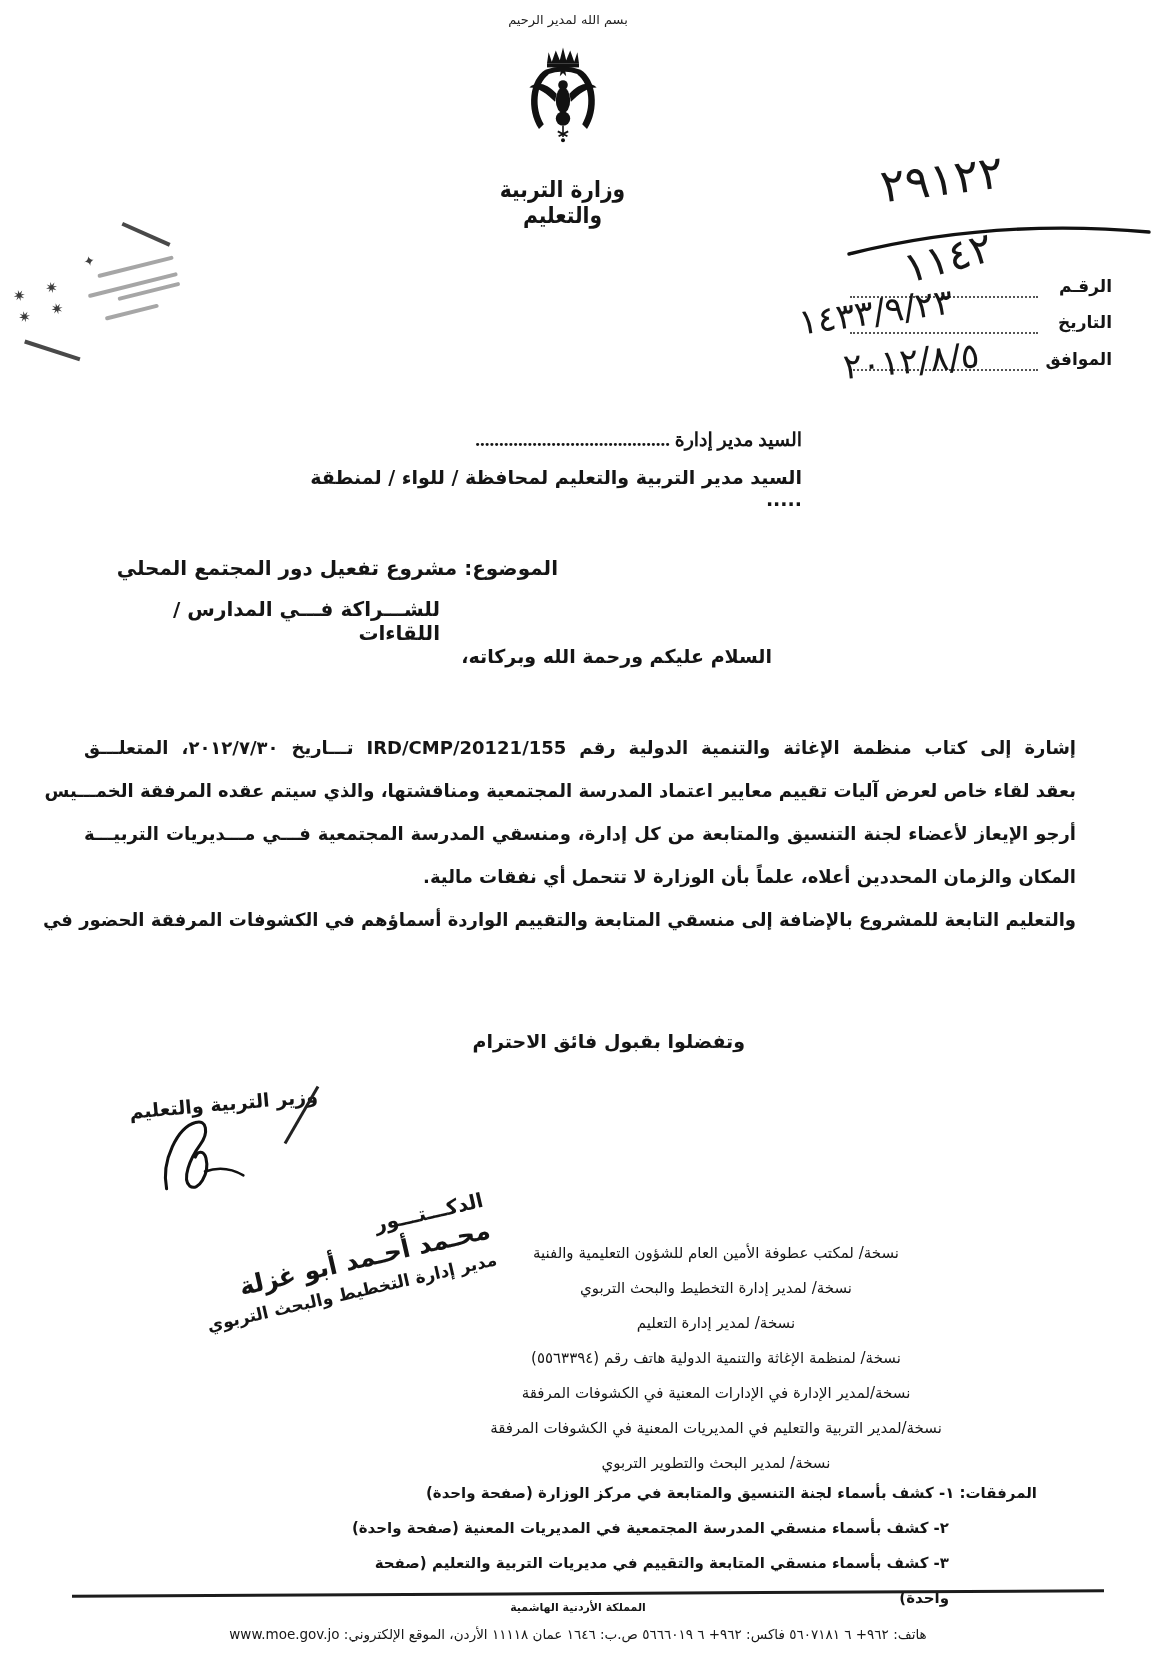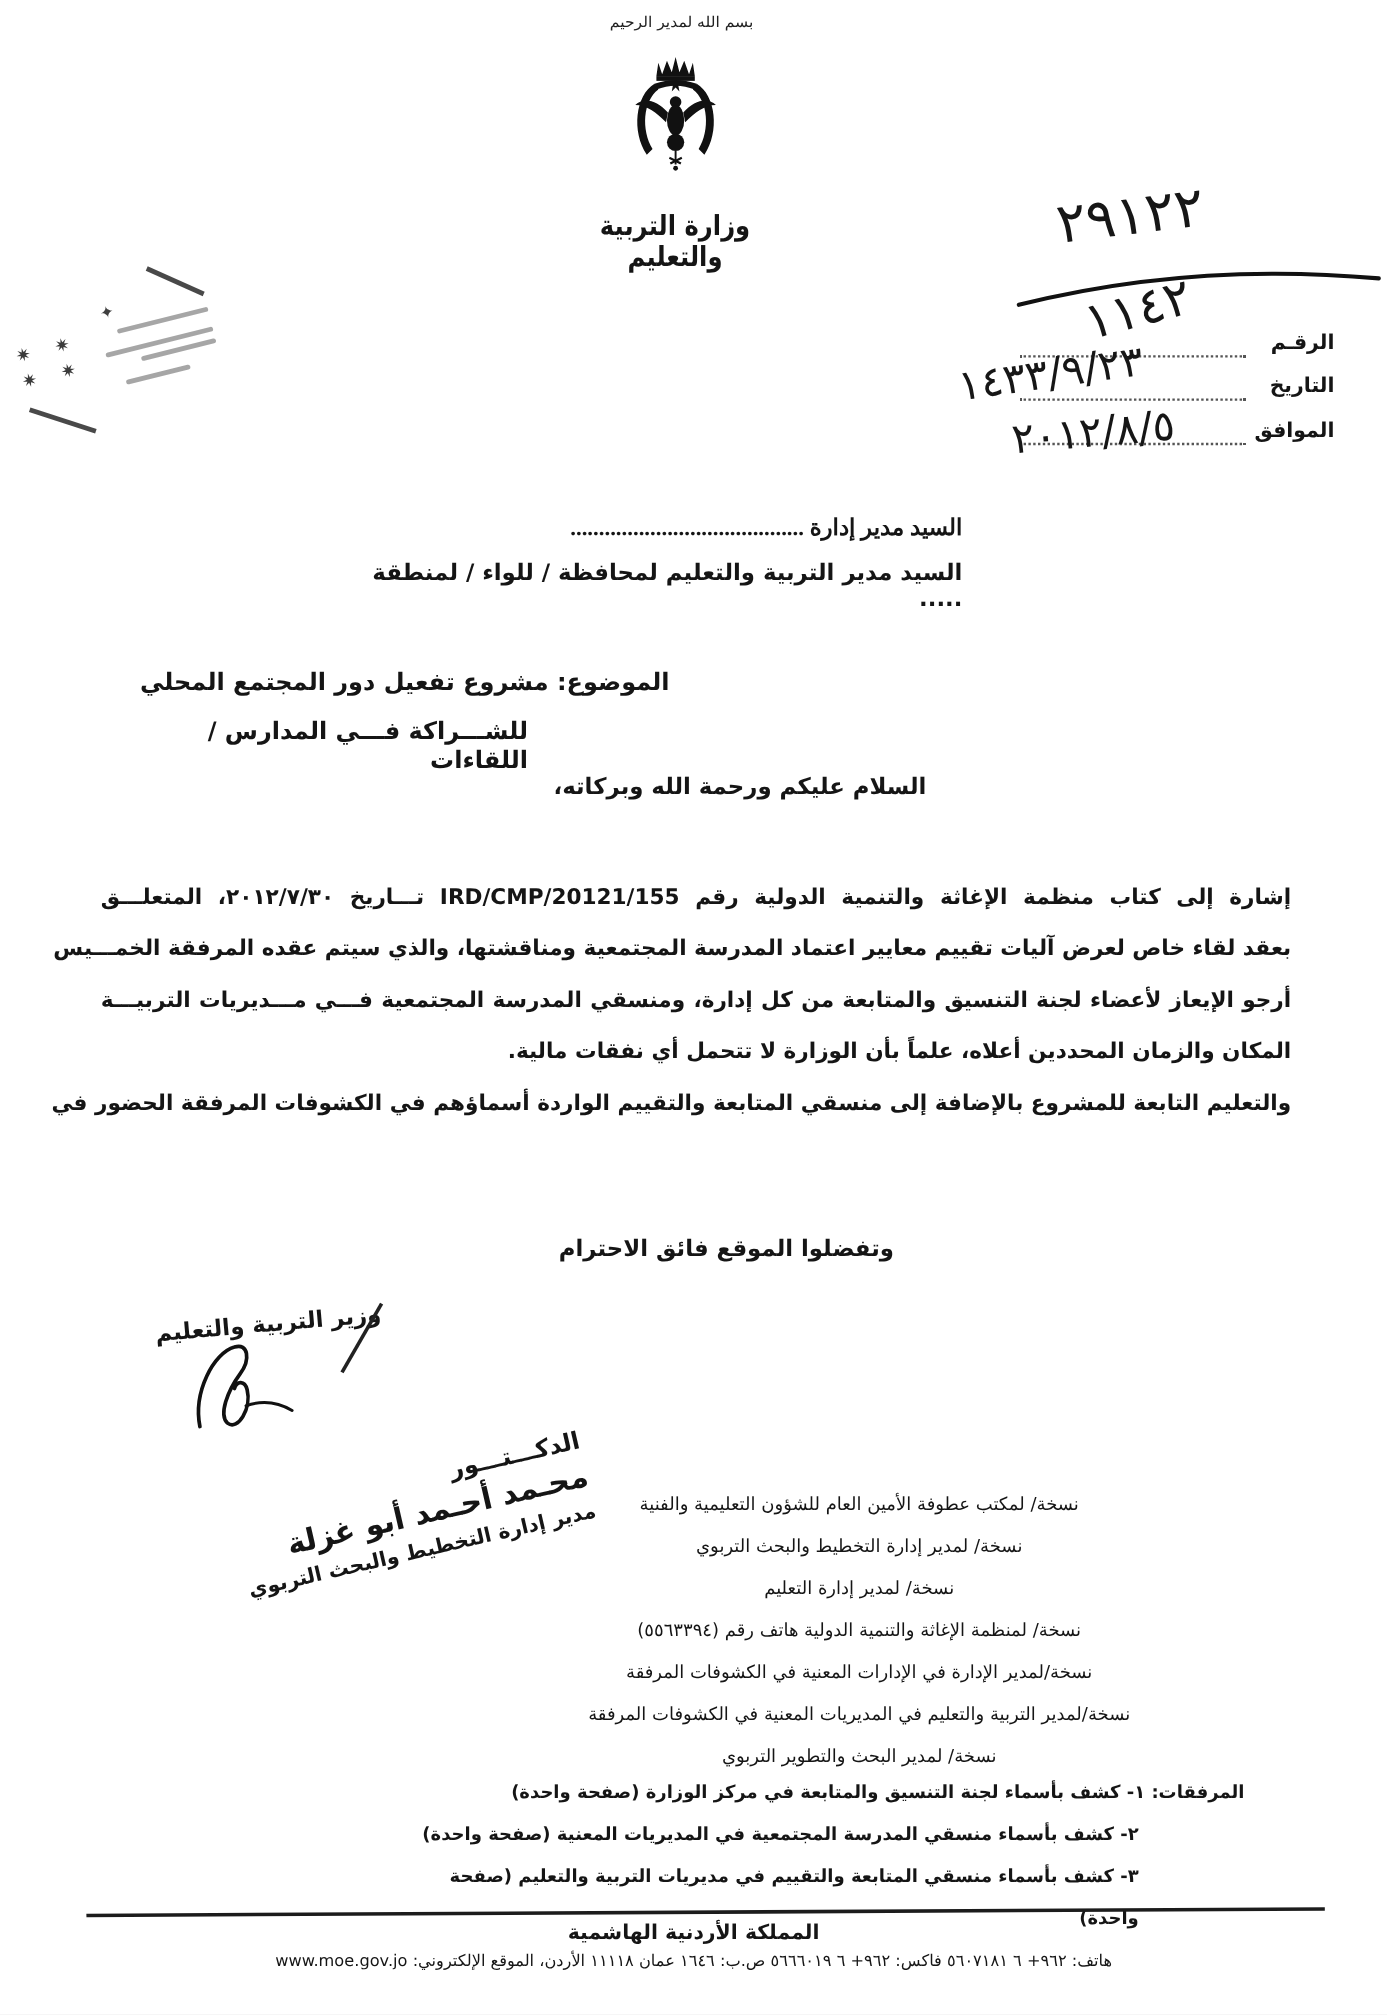--- a/index.html
+++ b/index.html
@@ -36,21 +36,21 @@
   .stampblock{transform:rotate(-13deg);transform-origin:100% 0;text-align:right;}
   .stampblock .l1{font-size:20px;font-weight:bold;margin-left:30px;letter-spacing:2px;}
   .stampblock .l2{font-size:25px;font-weight:bold;letter-spacing:1px;margin-top:4px;}
   .stampblock .l3{font-size:17px;font-weight:bold;margin-top:6px;}
   
   .cclist{font-size:15px;font-weight:normal;text-align:center;margin-top:40px;}
   .cclist .cc{line-height:35px;height:35px;}
   .attach{font-size:15px;font-weight:bold;text-align:right;line-height:35px;}
   
   .footline{height:3px;background:#1c1c1c;transform:rotate(-.3deg);}
-  .kingdom{font-size:17px;font-weight:bold;text-align:center;width:100%;}
+  .kingdom{font-size:11px;font-weight:bold;text-align:center;width:100%;}
   .contact{font-size:13.5px;text-align:center;width:100%;}
   svg{display:block;}
 </style>
 </head>
 <body>
 
 <div class="page">
 
   <div class="abs bismillah rtl" style="left:488px;top:12px;width:160px;">بسم الله لمدير الرحيم</div>
 
@@ -124,21 +124,21 @@
   <div class="abs greet rtl" style="left:420px;top:645px;width:352px;">السلام عليكم ورحمة الله وبركاته،</div>
 
   <div class="abs rtl" style="left:84px;top:726px;width:992px;">
     <div class="bodyline">إشارة إلى كتاب منظمة الإغاثة والتنمية الدولية رقم IRD/CMP/20121/155 تـــاريخ ٢٠١٢/٧/٣٠، المتعلـــق</div>
     <div class="bodyline">بعقد لقاء خاص لعرض آليات تقييم معايير اعتماد المدرسة المجتمعية ومناقشتها، والذي سيتم عقده المرفقة الخمـــيس</div>
     <div class="bodyline">أرجو الإيعاز لأعضاء لجنة التنسيق والمتابعة من كل إدارة، ومنسقي المدرسة المجتمعية فـــي مـــديريات التربيـــة</div>
     <div class="bodyline last">المكان والزمان المحددين أعلاه، علماً بأن الوزارة لا تتحمل أي نفقات مالية.</div>
     <div class="bodyline">والتعليم التابعة للمشروع بالإضافة إلى منسقي المتابعة والتقييم الواردة أسماؤهم في الكشوفات المرفقة الحضور في</div>
   </div>
 
-  <div class="abs closing rtl" style="left:385px;top:1030px;width:360px;">وتفضلوا الموقع فائق الاحترام</div>
+  <div class="abs closing rtl" style="left:385px;top:1030px;width:360px;">وتفضلوا بقبول فائق الاحترام</div>
 
   <div class="abs minister rtl" style="left:96px;top:1094px;width:222px;">وزير التربية والتعليم</div>
   <div class="diag" style="left:300px;top:1082px;width:3px;height:66px;transform:rotate(30deg);"></div>
   <div class="abs" style="left:146px;top:1112px;">
     <svg width="118" height="96" viewBox="0 0 120 100">
       <path d="M20 80 C14 50 32 16 50 11 C62 7 64 22 55 34 C44 49 36 70 44 77 C53 84 65 64 61 48 C59 40 52 40 50 47" fill="none" stroke="#111" stroke-width="3.2" stroke-linecap="round"></path>
       <path d="M60 62 C74 57 88 59 100 66" fill="none" stroke="#111" stroke-width="2.6" stroke-linecap="round"></path>
     </svg>
   </div>
   <div class="abs stampblock rtl" style="left:70px;top:1188px;width:410px;">

